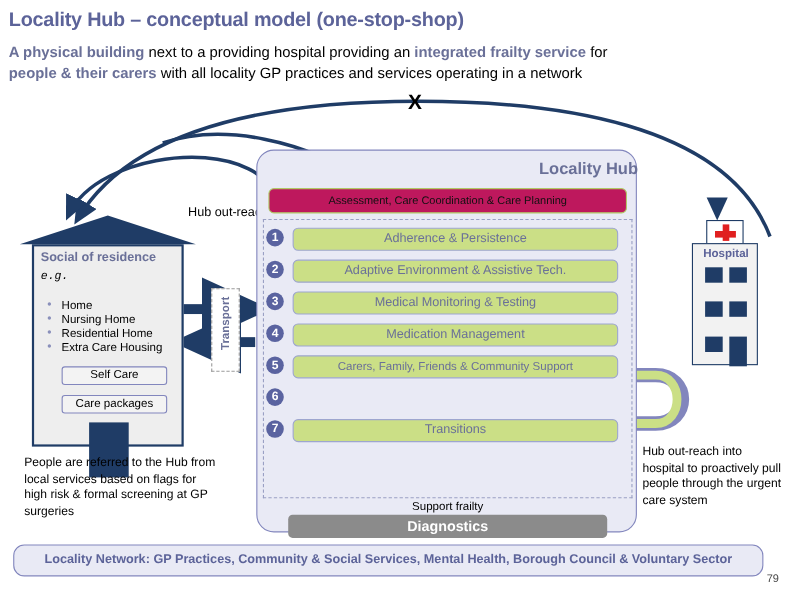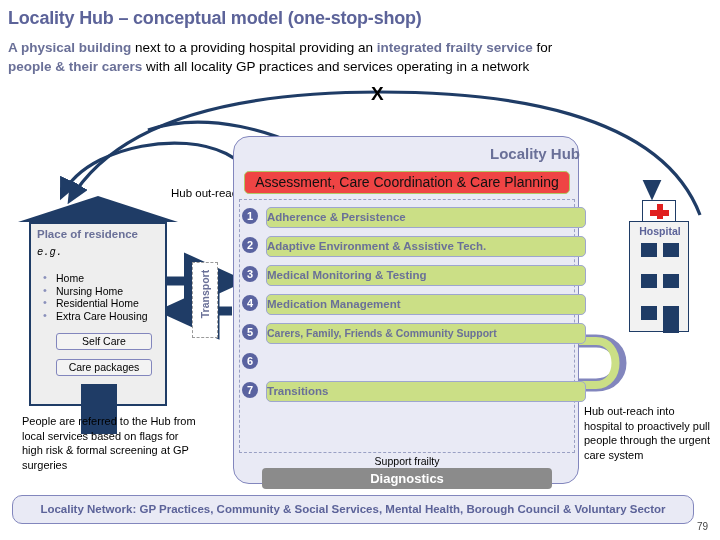--- a/index.html
+++ b/index.html
@@ -43,40 +43,40 @@
     position:absolute;left:233px;top:136px;width:346px;height:348px;
     background:#e9eaf5;border:1.5px solid #8286bd;border-radius:16px;
     box-sizing:border-box;
   }
   #hub-title{
     position:absolute;left:0;top:8px;width:346px;text-align:right;
     font-size:15px;font-weight:bold;color:#6a7098;
   }
   #assessment{
     position:absolute;left:10px;top:34px;width:326px;height:23px;
-    background:#ef4444;border:1.3px solid #b0c866;border-radius:5px;
-    box-sizing:border-box;
-    font-size:14px;color:#111;text-align:center;line-height:21px;
+    background:#be185d;border:1.3px solid #b0c866;border-radius:5px;
+    box-sizing:border-box;
+    font-size:10px;color:#111;text-align:center;line-height:21px;
   }
   #dashed-zone{
     position:absolute;left:5px;top:62px;width:336px;height:254px;
     border:1.3px dashed #9aa0c4;box-sizing:border-box;
   }
   .srow{position:absolute;left:8px;width:330px;height:22px;}
   .snum{
     position:absolute;left:0;top:1px;width:16px;height:16px;border-radius:50%;
     background:#5a63a0;color:#fff;font-size:11px;font-weight:bold;
     text-align:center;line-height:16px;
   }
   .sbox{
-    position:absolute;left:24px;top:0;width:320px;height:21px;
+    position:absolute;left:24px;top:0;width:296px;height:21px;
     background:#cbdf86;border:1.3px solid #9ea6cf;border-radius:5px;
     box-sizing:border-box;
-    font-size:11.5px;font-weight:bold;color:#6a7098;
-    text-align:left;line-height:19px;
+    font-size:11.5px;font-weight:normal;color:#6a7098;
+    text-align:center;line-height:19px;
   }
   #support-label{
     position:absolute;left:0;top:318px;width:346px;text-align:center;
     font-size:10.5px;color:#000;
   }
   .greybar{
     position:absolute;left:28px;width:290px;height:21px;
     background:#8b8b8b;border-radius:4px;
     color:#fff;font-size:13px;font-weight:bold;text-align:center;line-height:21px;
   }
@@ -243,21 +243,21 @@
     </div>
 
     <div id="support-label">Support frailty</div>
     <div id="diagnostics" class="greybar">Diagnostics</div>
     <div id="pharmacy" class="greybar">Pharmacy</div>
   </div>
 
   <div id="house">
     <div id="roof"></div>
     <div id="house-body">
-      <div id="por-title">Place of residence</div>
+      <div id="por-title">Social of residence</div>
       <div id="eg">e.g.</div>
       <ul id="bullets">
         <li>Home</li>
         <li>Nursing Home</li>
         <li>Residential Home</li>
         <li>Extra Care Housing</li>
       </ul>
       <div id="selfcare" class="hbtn">Self Care</div>
       <div id="carepack" class="hbtn">Care packages</div>
       <div id="door"></div>

